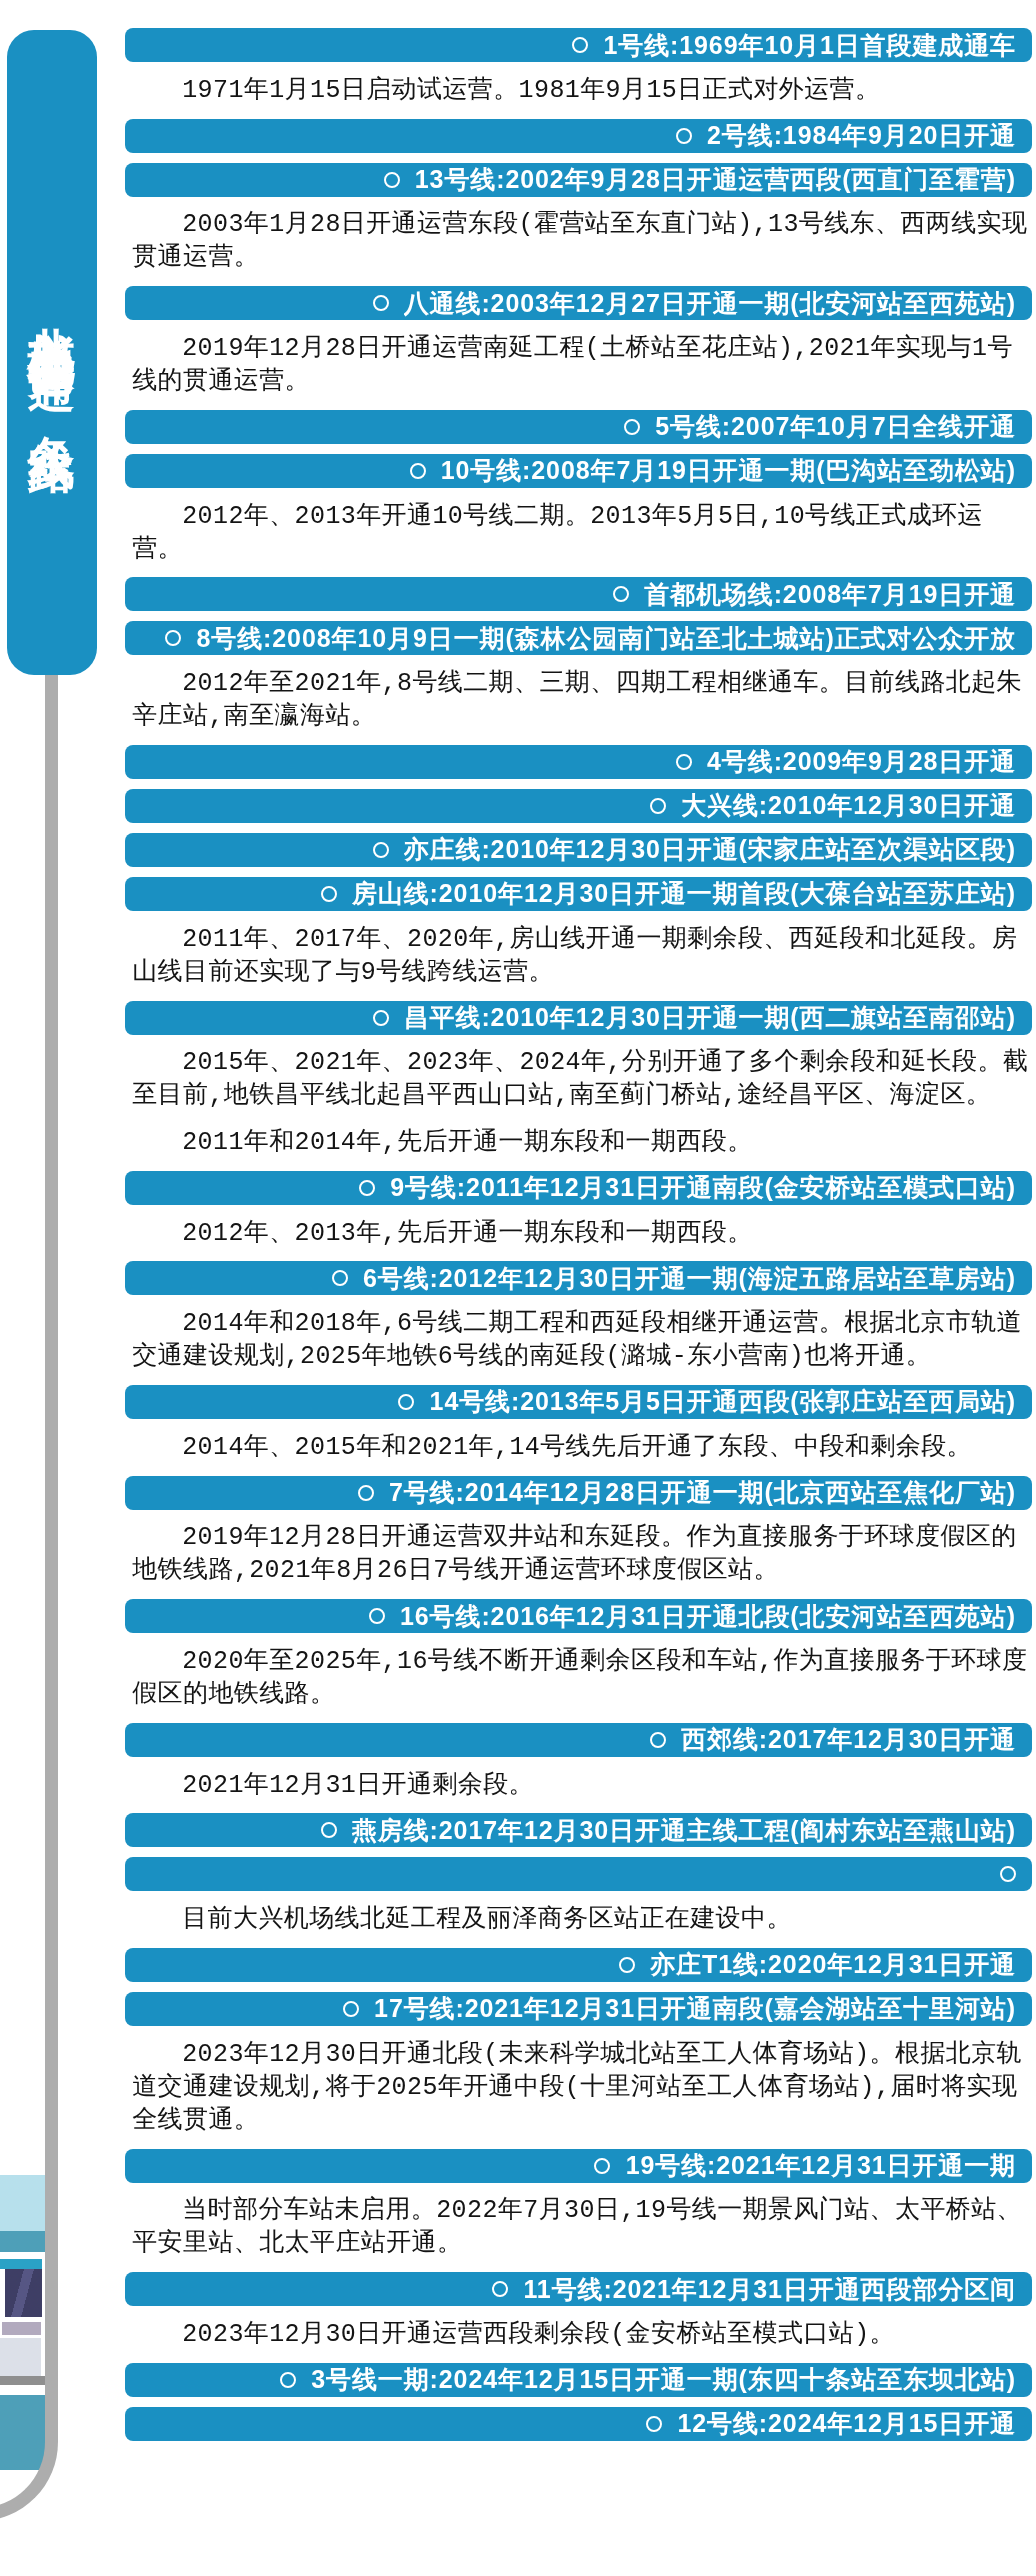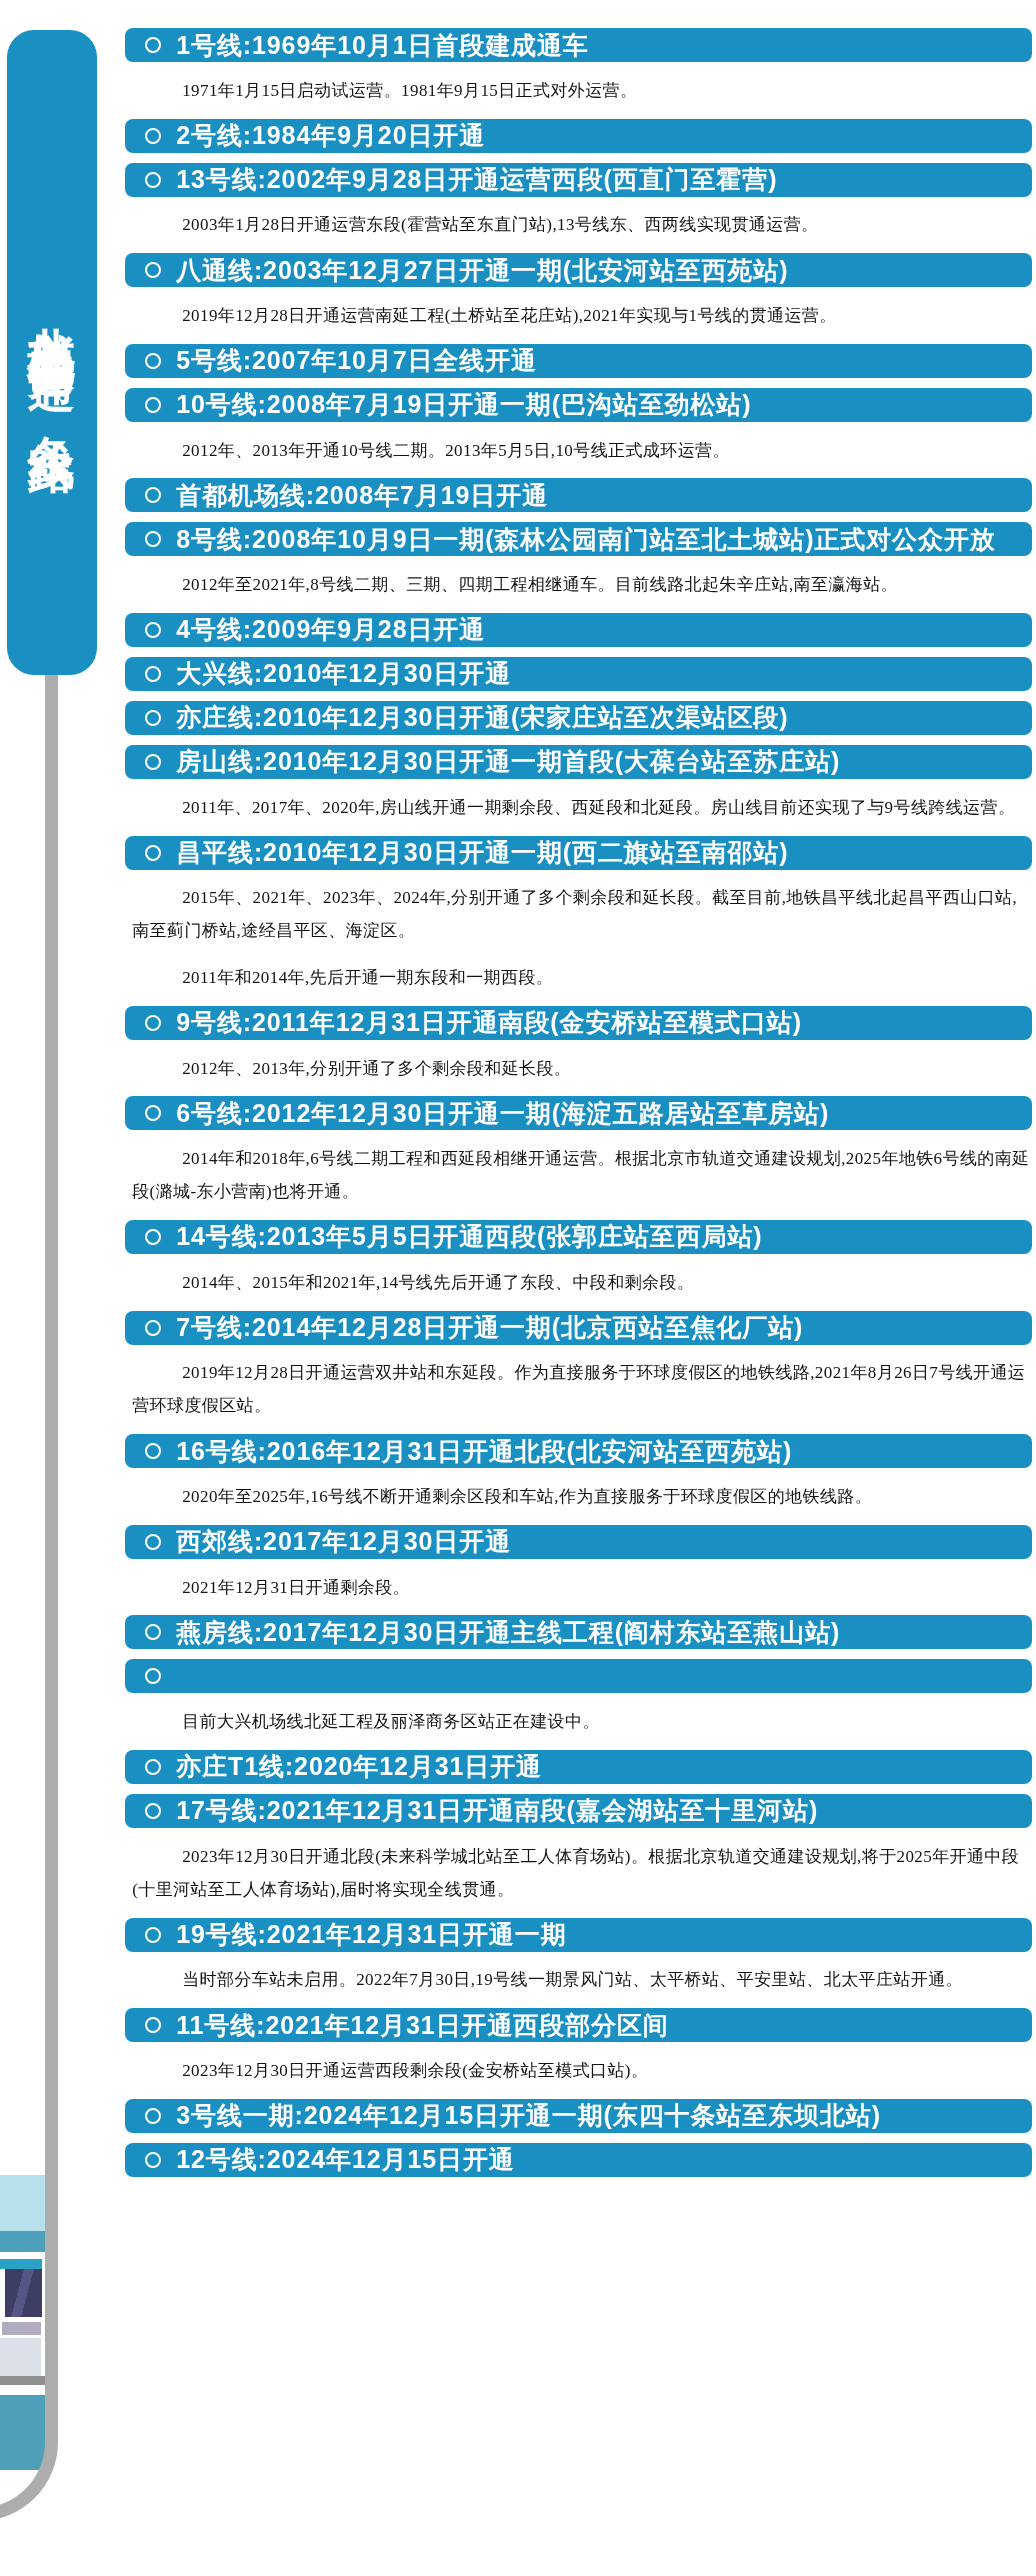--- a/index.html
+++ b/index.html
@@ -49,33 +49,33 @@
   .t-tealbottom{left:0;top:2395px;width:45px;height:75px;background:#4e9fb8;}
   
   .content{
     position:absolute;left:125px;top:28px;width:907px;
     display:flex;flex-direction:column;gap:10px;
   }
   .bar{
     background:var(--accent-blue);
     height:34px;min-height:34px;border-radius:8px;
     display:flex;align-items:center;gap:15.2px;
-    padding:0 16px 0 20px;box-sizing:border-box;
+    padding:0 16px 0 20px;box-sizing:border-box;justify-content:flex-end;
   }
   .bar .ring{
     width:16px;height:16px;min-width:16px;border:2.7px solid #ffffff;
     border-radius:50%;box-sizing:border-box;
   }
   .bar .lbl{
     color:#ffffff;font-weight:bold;font-size:25px;letter-spacing:0.9px;
     white-space:nowrap;overflow:hidden;
   }
   .detail{
-    font-family:Liberation Serif, serif;
-    color:var(--text-black);font-size:17px;line-height:33px;
+    font-family:Liberation Mono, monospace;
+    color:var(--text-black);font-size:25px;line-height:33px;
     margin:1.8px 0 1.8px 7.2px;text-indent:50px;letter-spacing:0.4px;
   }
 </style>
 </head>
 <body>
 
 <div class="banner">
   <div class="banner-title">北京地铁已开通29条线路</div>
 </div>
 <div class="pole"></div>
@@ -164,21 +164,21 @@
     <span class="lbl">昌平线:2010年12月30日开通一期(西二旗站至南邵站)</span>
   </div>
   <p class="detail">2015年、2021年、2023年、2024年,分别开通了多个剩余段和延长段。截至目前,地铁昌平线北起昌平西山口站,南至蓟门桥站,途经昌平区、海淀区。</p>
 
   <p class="detail">2011年和2014年,先后开通一期东段和一期西段。</p>
 
   <div class="bar">
     <span class="ring"></span>
     <span class="lbl">9号线:2011年12月31日开通南段(金安桥站至模式口站)</span>
   </div>
-  <p class="detail">2012年、2013年,分别开通了多个剩余段和延长段。</p>
+  <p class="detail">2012年、2013年,先后开通一期东段和一期西段。</p>
 
   <div class="bar">
     <span class="ring"></span>
     <span class="lbl">6号线:2012年12月30日开通一期(海淀五路居站至草房站)</span>
   </div>
   <p class="detail">2014年和2018年,6号线二期工程和西延段相继开通运营。根据北京市轨道交通建设规划,2025年地铁6号线的南延段(潞城-东小营南)也将开通。</p>
 
   <div class="bar">
     <span class="ring"></span>
     <span class="lbl">14号线:2013年5月5日开通西段(张郭庄站至西局站)</span>

